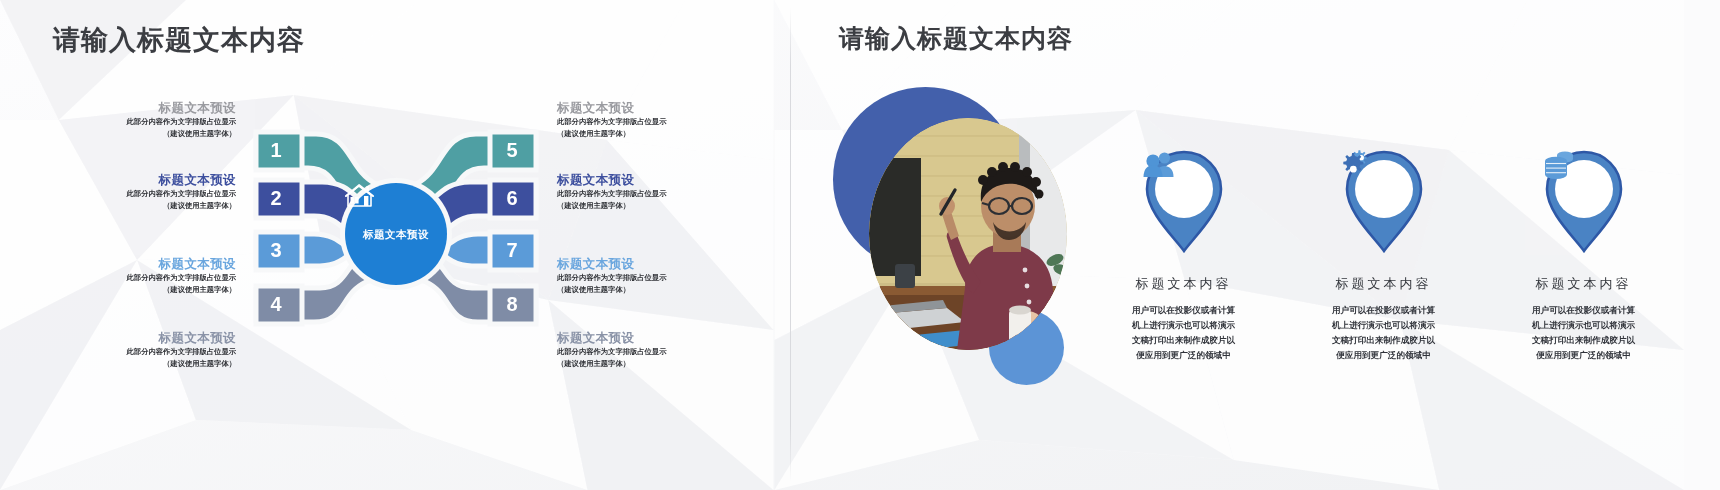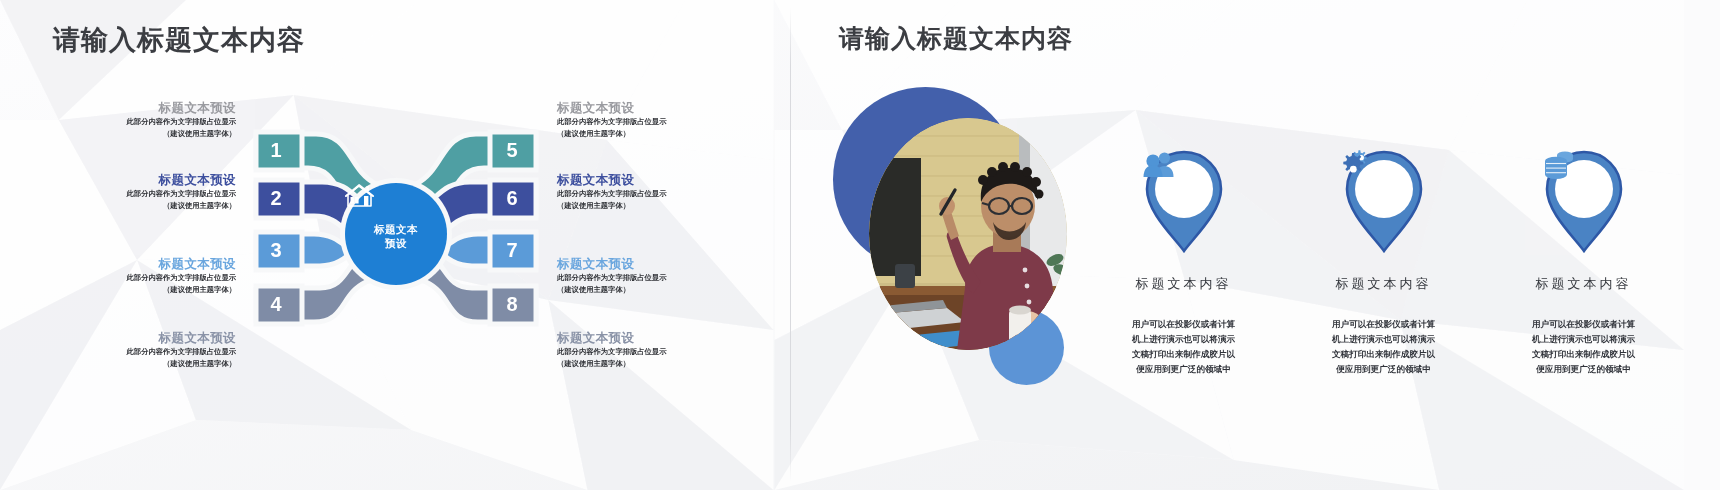--- a/index.html
+++ b/index.html
@@ -42,21 +42,21 @@
 
   
   .diagram{position:absolute;left:236px;top:118px;width:320px;height:238px;}
   .diagram svg{position:absolute;left:0;top:0;}
   .num{
     position:absolute;font-size:20px;font-weight:bold;color:#ffffff;
     width:28px;text-align:center;line-height:1;
   }
   .hub{
     position:absolute;left:109px;top:65px;width:102px;height:102px;border-radius:50%;
-    background:#1e7fd4;display:flex;flex-direction:column;align-items:center;
+    background:#1e7fd4;display:flex;flex-direction:row;align-items:center;
     justify-content:center;box-shadow:0 0 0 5px #f7f8f9;
   }
   .hub-icon{margin-bottom:4px;}
   .hub-label{
     color:#fff;font-size:10.5px;font-weight:bold;line-height:14px;text-align:center;
     letter-spacing:.5px;
   }
 
   
   .photo-wrap{position:absolute;left:30px;top:85px;width:290px;height:300px;}
@@ -76,21 +76,21 @@
 
   
   .pins{position:absolute;left:300px;top:150px;width:615px;height:240px;}
   .pin-col{position:absolute;top:0;width:185px;}
   .pin{position:relative;width:82px;height:103px;margin:0 auto;}
   .pin svg{position:absolute;left:0;top:0;}
   .pin-head{
     margin-top:22px;text-align:center;color:#33363c;font-size:13px;font-weight:normal;
     letter-spacing:3px;
   }
-  .pin-body{margin-top:24px;text-align:center;}
+  .pin-body{margin-top:10px;text-align:center;}
   .pin-body .pb-line{
     font-size:8.6px;font-weight:bold;color:#30333a;line-height:15px;white-space:nowrap;
   }
 </style>
 </head>
 <body>
 
 <div class="stage">
 
   <div class="poly">

